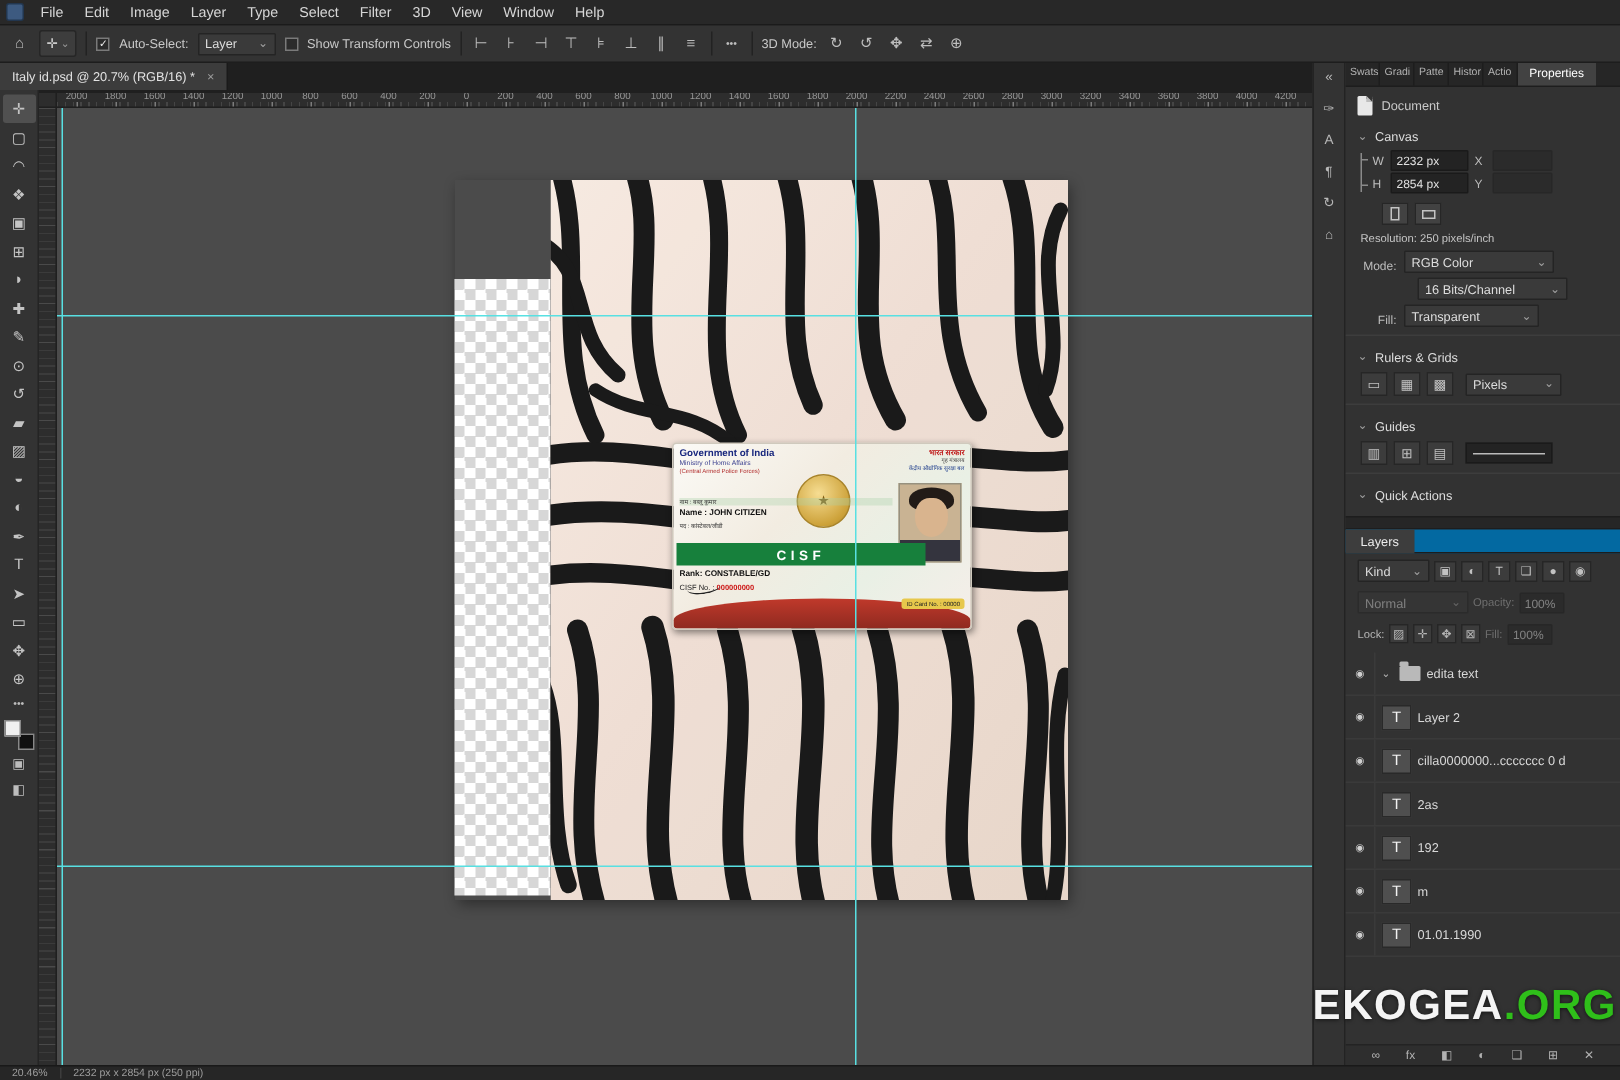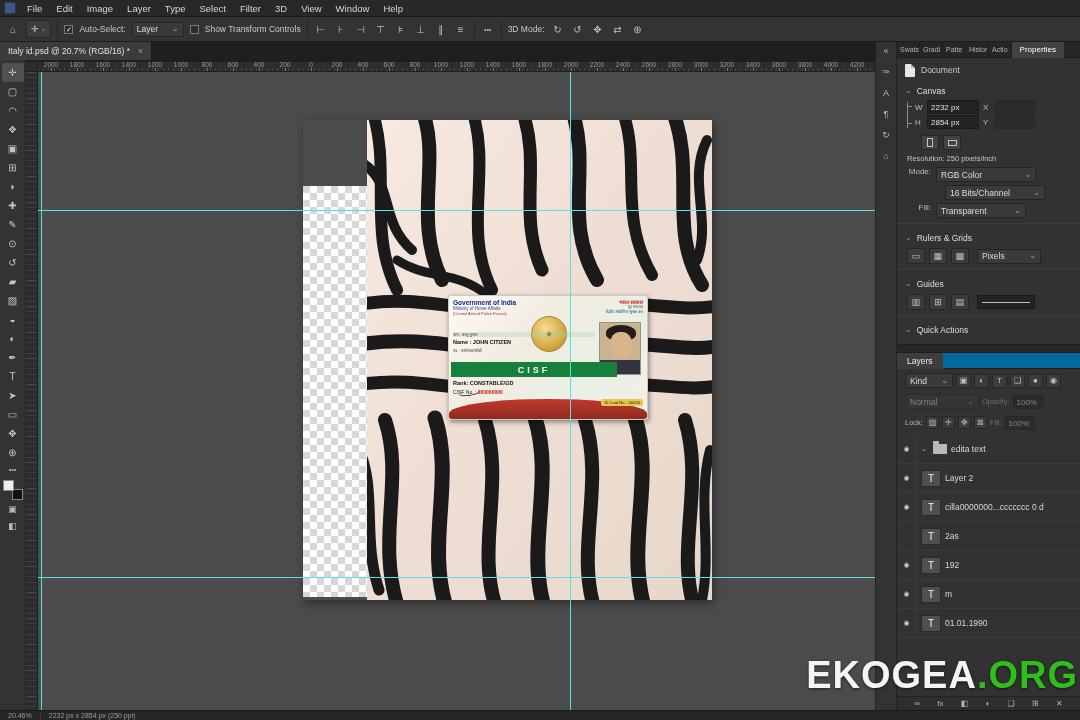--- a/index.html
+++ b/index.html
@@ -78,29 +78,29 @@
   .band{position:absolute;left:2px;top:66px;width:166px;height:15px;background:#17803c;display:flex;align-items:center;justify-content:center}
   .band span{color:#fff;font-weight:bold;font-size:9px;letter-spacing:3px}
   .r4{top:84px;font-size:5.5px;color:#101010}
   .r5{top:93px;font-size:5px;color:#222}
   .r5 .red{color:#cc1212;font-weight:bold}
   .sig{position:absolute;left:9px;bottom:23px;width:22px;height:8px;border-bottom:1.5px solid #222;border-radius:50%;transform:rotate(-8deg)}
   .ribbon{position:absolute;left:0;right:0;bottom:0;height:20px;background:linear-gradient(#c0392b,#8f2a20);border-radius:55% 55% 3px 3px / 16px 16px 3px 3px}
   .chip{position:absolute;right:4px;bottom:13px;background:#e7c84c;color:#222;font-size:4px;padding:1px 3px;border-radius:2px;white-space:nowrap}
 
   
-  .watermark{position:absolute;right:2px;top:654px;z-index:40;font-size:38px;font-weight:bold;letter-spacing:1px;text-shadow:0 1px 3px rgba(0,0,0,.6);white-space:nowrap}
+  .watermark{position:absolute;right:2px;top:654px;z-index:40;font-size:28px;font-weight:bold;letter-spacing:1px;text-shadow:0 1px 3px rgba(0,0,0,.6);white-space:nowrap}
   .watermark .w{color:#f4f4f4}
   .watermark .g{color:#2fbf1a}
 
   
   .panel-strip{position:absolute;left:875px;top:42px;width:22px;bottom:10px;background:#333;border-left:1px solid #232323;border-right:1px solid #232323;display:flex;flex-direction:column;align-items:center;gap:11px;padding-top:4px;z-index:20}
   .strip-icon{font-size:9px;color:#b8b8b8}
   .panel{position:absolute;left:897px;top:42px;width:183px;bottom:10px;background:#323232;z-index:20;font-size:8.5px;color:#c9c9c9;overflow:hidden}
-  .ptabs{display:flex;align-items:center;height:16px;background:#262626;border-bottom:1px solid #1d1d1d}
+  .ptabs{display:flex;align-items:flex-end;height:16px;background:#262626;border-bottom:1px solid #1d1d1d}
   .ptab-small{padding:0 3px;line-height:16px;font-size:7px;color:#b2b2b2;border-right:1px solid #1d1d1d;white-space:nowrap;overflow:hidden;max-width:23px}
   .ptab-active{padding:0 8px;line-height:16px;font-size:8px;color:#fff;background:#424242}
   .pbody{padding:2px 8px 0 8px}
   .doc-row{display:flex;align-items:center;gap:6px;height:20px}
   .doc-ico{width:10px;height:13px;background:#e8e8e8;border-radius:1px;position:relative}
   .doc-ico::after{content:"";position:absolute;right:0;top:0;border:2.5px solid #323232;border-left-color:#bdbdbd;border-bottom-color:#bdbdbd}
   .sect{display:flex;align-items:center;gap:5px;height:17px;color:#dedede;margin-top:2px}
   .scaret{color:#9c9c9c;font-size:8px}
   .dims{display:flex;align-items:center;margin-left:2px}
   .linkcol{width:5px;height:26px;border-left:1px solid #8a8a8a;position:relative;margin-right:3px}
@@ -110,21 +110,21 @@
   .dlab{width:8px;color:#bdbdbd;font-size:8px}
   .field{display:inline-block;background:#232323;border:1px solid #1a1a1a;height:14px;line-height:13px;padding:0 3px;color:#e0e0e0;font-size:8px;border-radius:1px}
   .field.wv{width:52px}
   .field.xy{width:40px;opacity:.45}
   .dim{opacity:.45}
   .orient-row{display:flex;gap:4px;margin:5px 0 3px 16px}
   .orient{width:18px;height:15px;background:#424242;border:1px solid #262626;display:inline-flex;align-items:center;justify-content:center}
   .o-p{width:6px;height:9px;border:1px solid #c4c4c4}
   .o-l{width:9px;height:6px;border:1px solid #c4c4c4}
   .res{font-size:7.5px;color:#c4c4c4;margin:4px 0 4px 2px}
-  .frow{display:flex;align-items:flex-start;gap:5px;margin:3px 0}
+  .frow{display:flex;align-items:flex-end;gap:5px;margin:3px 0}
   .flab{width:26px;text-align:right;font-size:8px;color:#bdbdbd}
   .w100{width:100px}.w90{width:90px}.w74{width:74px}.w64{width:64px}.w48{width:48px}
   .indent{margin-left:40px}
   .phr{border:none;border-top:1px solid #3d3d3d;margin:5px -8px}
   .icorow{display:flex;align-items:center;gap:4px;margin:2px 0 2px 2px}
   .pbtn{width:18px;height:16px;background:#3c3c3c;border:1px solid #262626;display:inline-flex;align-items:center;justify-content:center;font-size:9px;color:#c2c2c2}
   .line-dd{width:58px;height:14px;background:#232323;border:1px solid #1a1a1a;display:inline-flex;align-items:center;padding:0 4px;margin-left:4px}
   .line-dd i{display:block;width:100%;border-top:1px solid #bbb}
   .panel-gap{height:9px;background:#262626;margin:6px -8px 0 -8px;border-top:1px solid #1d1d1d;border-bottom:1px solid #1d1d1d}
 

